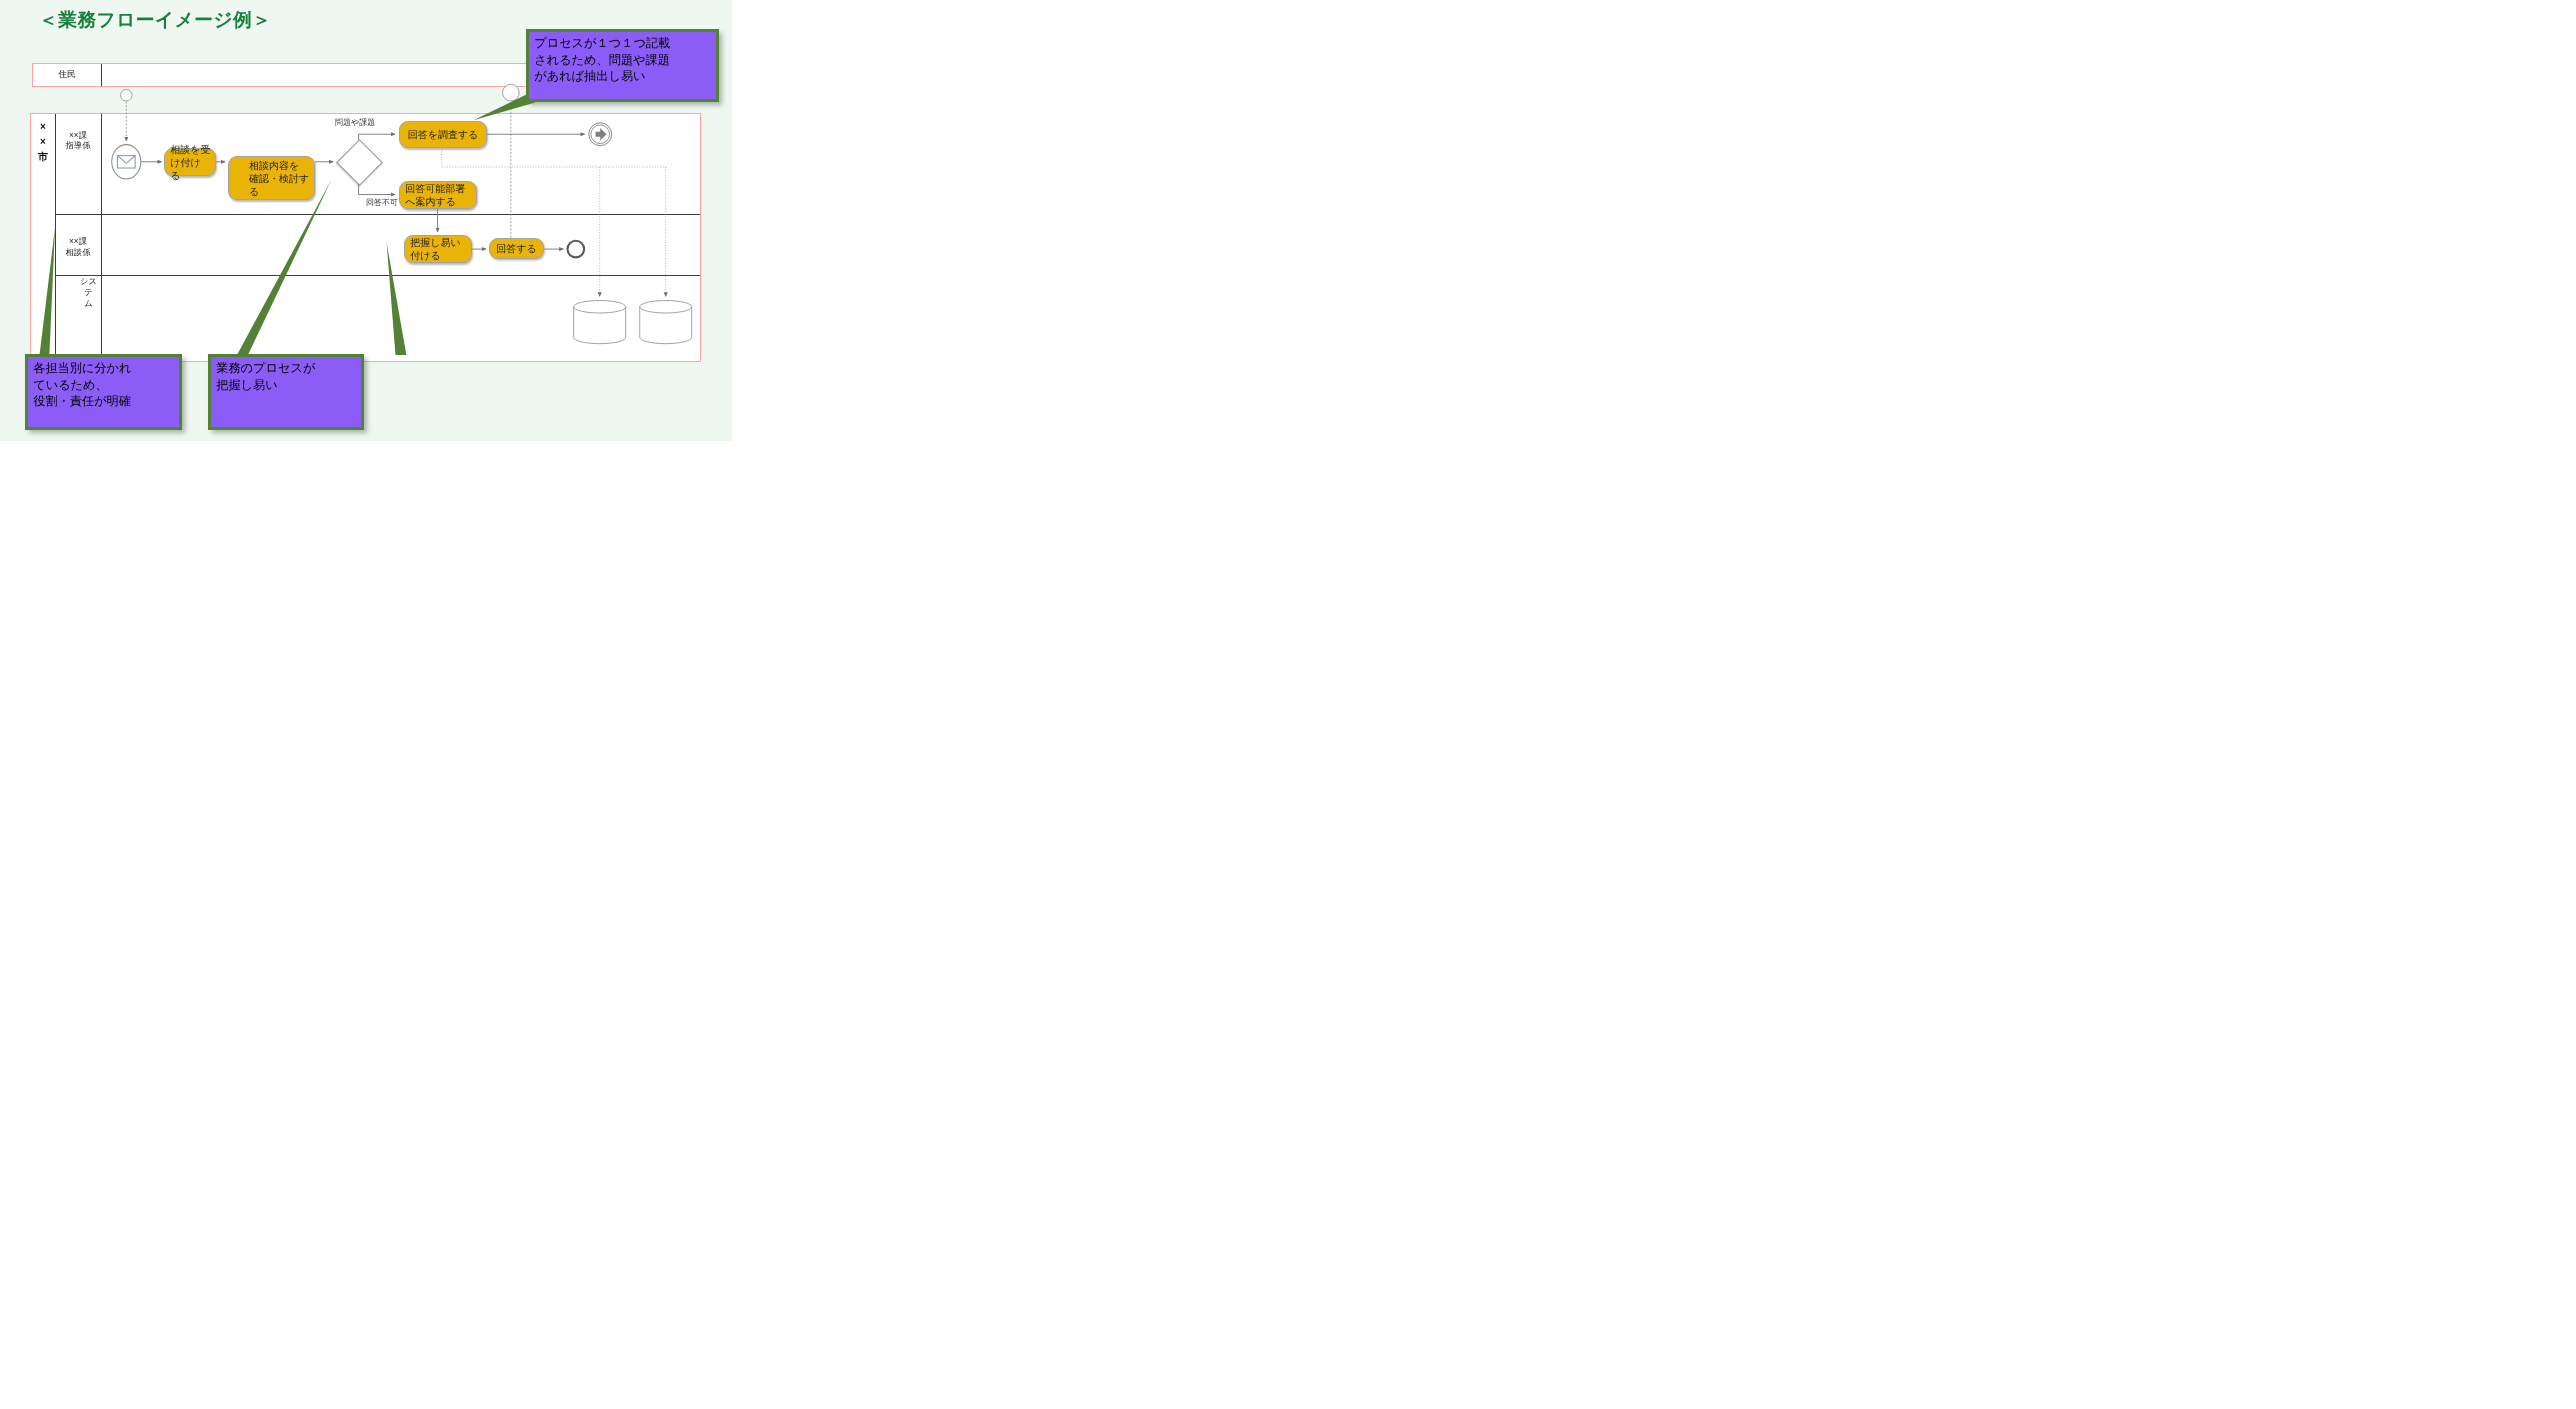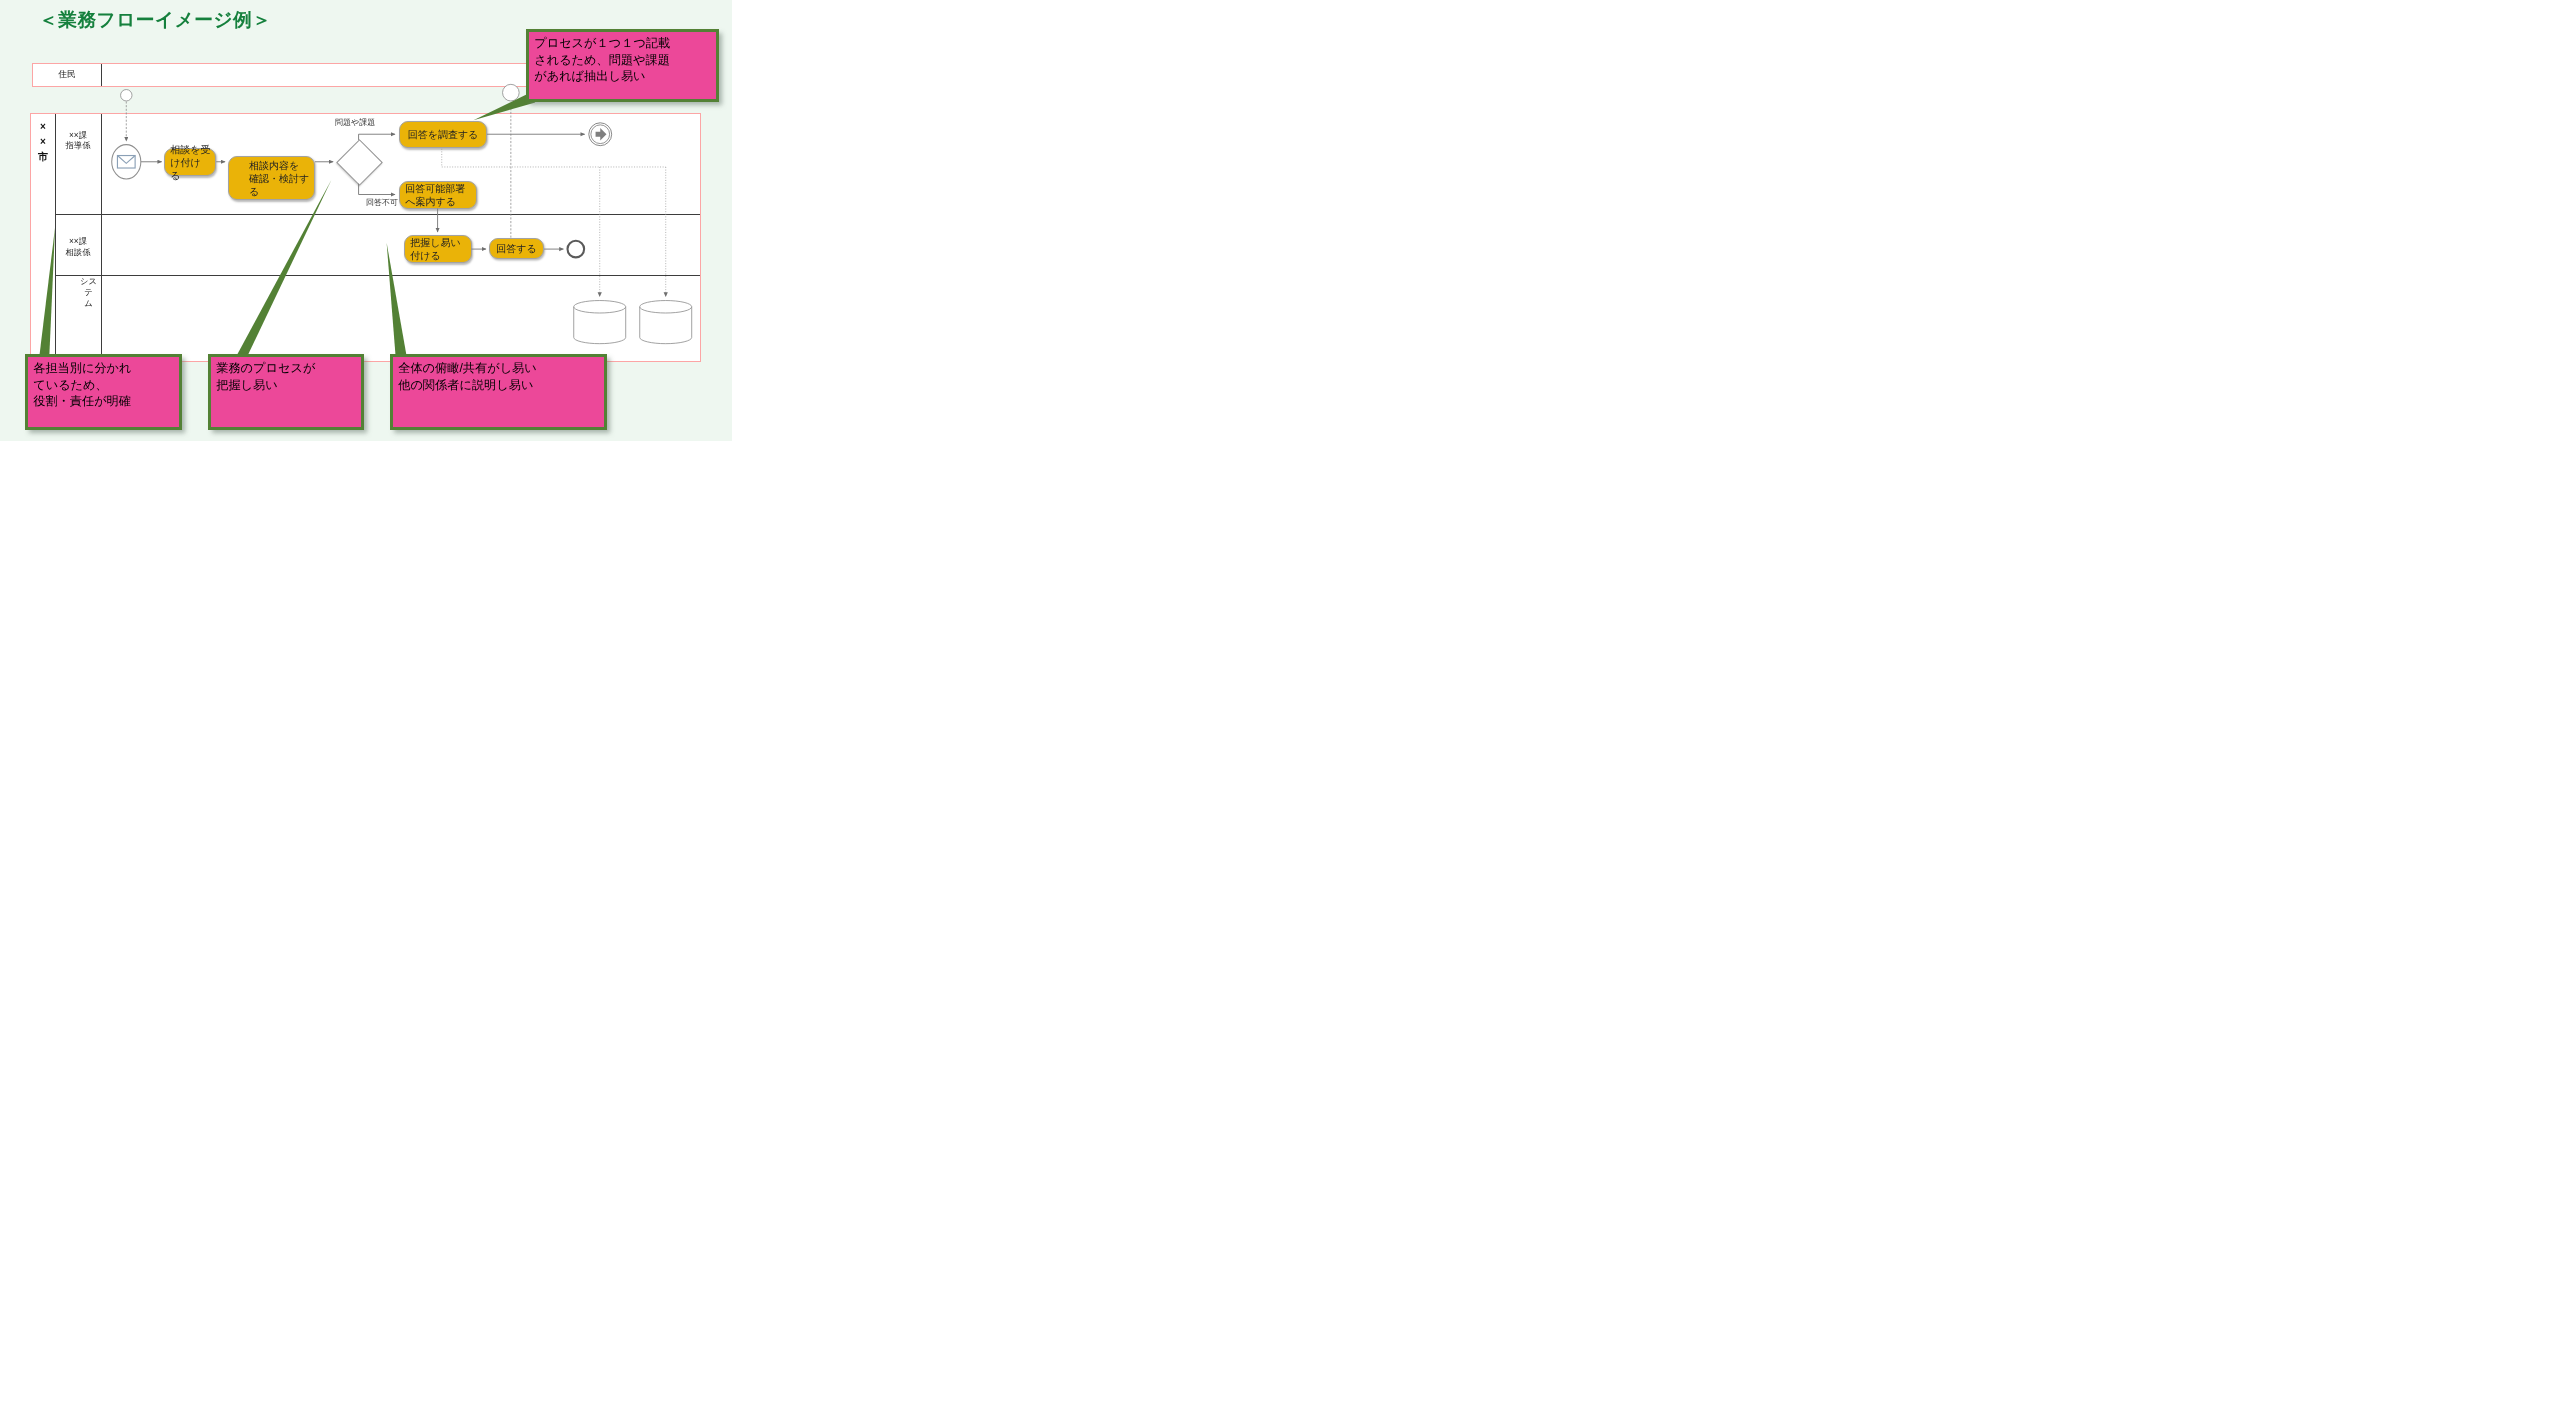--- a/index.html
+++ b/index.html
@@ -49,21 +49,21 @@
 
   
   .ds-label{position:absolute;font-size:7.5px;line-height:1.35;color:#222;width:47px;text-align:left;}
   #ds-gis-label{left:578px;top:308px;}
   #ds-law-label{left:644px;top:308px;}
 
   
   #overlay{position:absolute;left:0;top:0;width:805px;height:441px;pointer-events:none;}
 
   
-  .callout{position:absolute;background:#ec4899;border:3.6px solid #538135;box-sizing:border-box;
+  .callout{position:absolute;background:#8b5cf6;border:3.6px solid #538135;box-sizing:border-box;
       padding:3.1px 5.2px;font-size:12.2px;line-height:1.36;color:#000;
       box-shadow:4.2px 4.2px 4.7px rgba(110,126,114,0.55);}
   #callout-process{left:526px;top:29px;width:193px;height:73px;}
   #callout-roles{left:25px;top:354px;width:157px;height:76px;}
   #callout-grasp{left:208px;top:354px;width:156px;height:76px;}
   #callout-overview{left:390px;top:354px;width:217px;height:76px;}
 </style>
 </head>
 <body>
 
@@ -173,16 +173,14 @@
   </svg>
 
   <div id="callout-process" class="callout ml">プロセスが１つ１つ記載
 されるため、問題や課題
 があれば抽出し易い</div>
   <div id="callout-roles" class="callout ml">各担当別に分かれ
 ているため、
 役割・責任が明確</div>
   <div id="callout-grasp" class="callout ml">業務のプロセスが
 把握し易い</div>
-  <div id="callout-overview" class="callout ml">全体の俯瞰/共有がし易い
-他の関係者に説明し易い</div>
 </div>
 
 
 </body></html>

